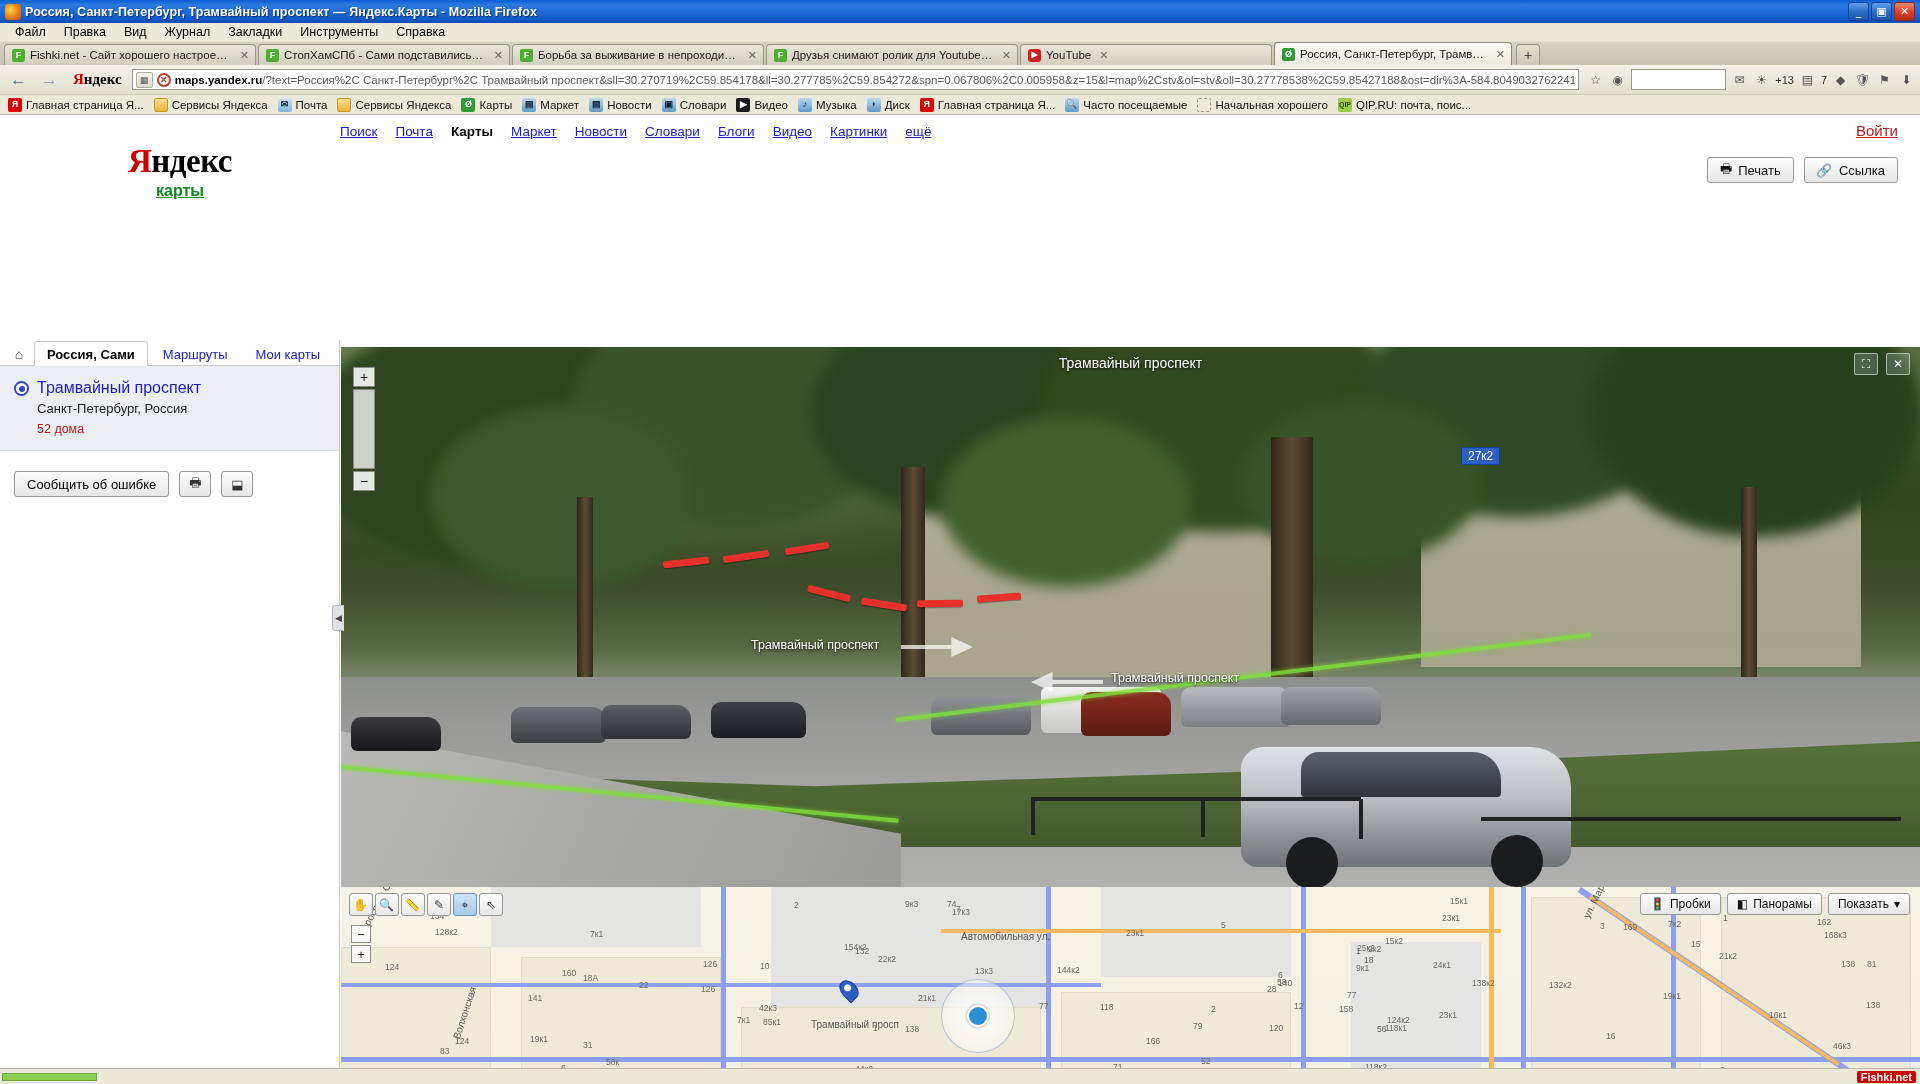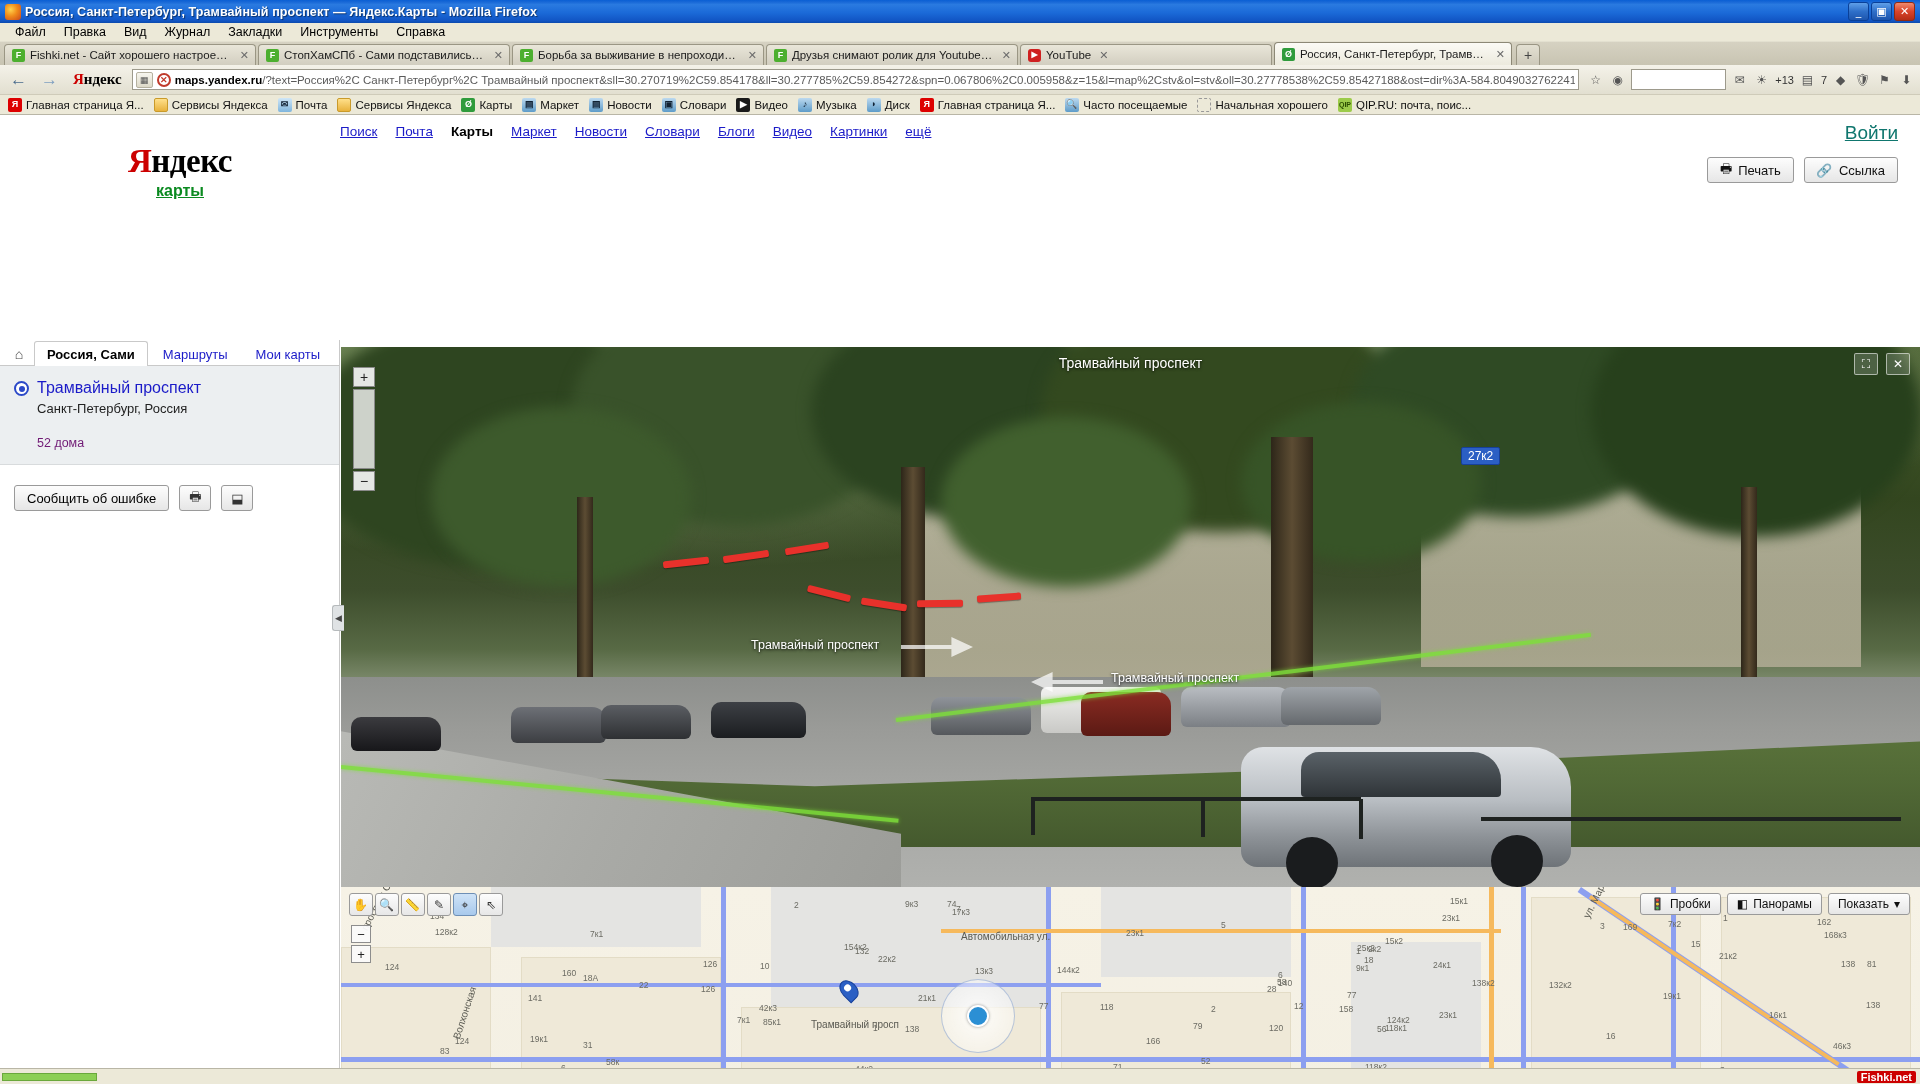--- a/index.html
+++ b/index.html
@@ -126,22 +126,22 @@
 
   
   .page{ position:relative; width:1920px; height:100%; background:#fff; }
   .ya-nav{
     height:26px; padding:7px 0 0 340px; font-size:13.5px; color:#00c;
     display:flex; gap:18px; align-items:center; position:relative;
   }
   .ya-nav a{ color:#1b1bc8; text-decoration:underline; cursor:pointer; }
   .ya-nav a.cur{ color:#000; font-weight:bold; text-decoration:none; }
   .ya-nav a.more{ color:#1b1bc8; }
-  .ya-login{ position:absolute; right:22px; top:7px; color:#0f766e;
-             text-decoration:underline; font-size:19px; }
+  .ya-login{ position:absolute; right:22px; top:7px; color:#b91c1c;
+             text-decoration:underline; font-size:15px; }
 
   .logo-block{
     position:absolute; left:80px; top:30px; width:200px; text-align:center;
   }
   .logo-block .yandex{
     font-family:"Liberation Serif", serif; font-size:33px; font-weight:bold;
     letter-spacing:-.5px; line-height:1;
   }
   .logo-block .yandex .r{ color:#c00; }
   .logo-block .karty{
@@ -193,21 +193,21 @@
   }
   .result{
     background:#eceff1; padding:12px 14px 14px 14px; border-bottom:1px solid #d8dbdd;
   }
   .result .rtitle{ display:flex; align-items:flex-start; gap:8px; }
   .radio{ width:15px;height:15px;border-radius:50%;border:2px solid #2b49c8;
           flex:none; margin-top:3px; display:flex;align-items:center;justify-content:center; background:#fff;}
   .radio i{ width:6px;height:6px;border-radius:50%;background:#2b49c8;display:block;}
   .result h2{ margin:0; font-size:16px; font-weight:normal; color:#1b1bc8; line-height:1.2; }
   .result .rsub{ margin:4px 0 0 23px; font-size:13px; color:#222; }
-  .result .rhouses{ margin:20px 0 0 23px; font-size:12.5px; color:#701a75; }
+  .result .rhouses{ margin:6px 0 0 23px; font-size:12.5px; color:#b91c1c; }
   .toolrow{ display:flex; align-items:center; gap:10px; padding:20px 14px; }
   .reportbtn{
     height:26px; padding:0 12px; display:flex;align-items:center;
     background:linear-gradient(to bottom,#fdfdfd,#e6e6e6);
     border:1px solid #9a9a9a;border-radius:3px;font-size:13px;
   }
   .iconbtn{
     width:32px;height:26px; display:flex;align-items:center;justify-content:center;
     background:linear-gradient(to bottom,#fdfdfd,#e6e6e6);
     border:1px solid #9a9a9a;border-radius:3px; font-size:13px; color:#333;

